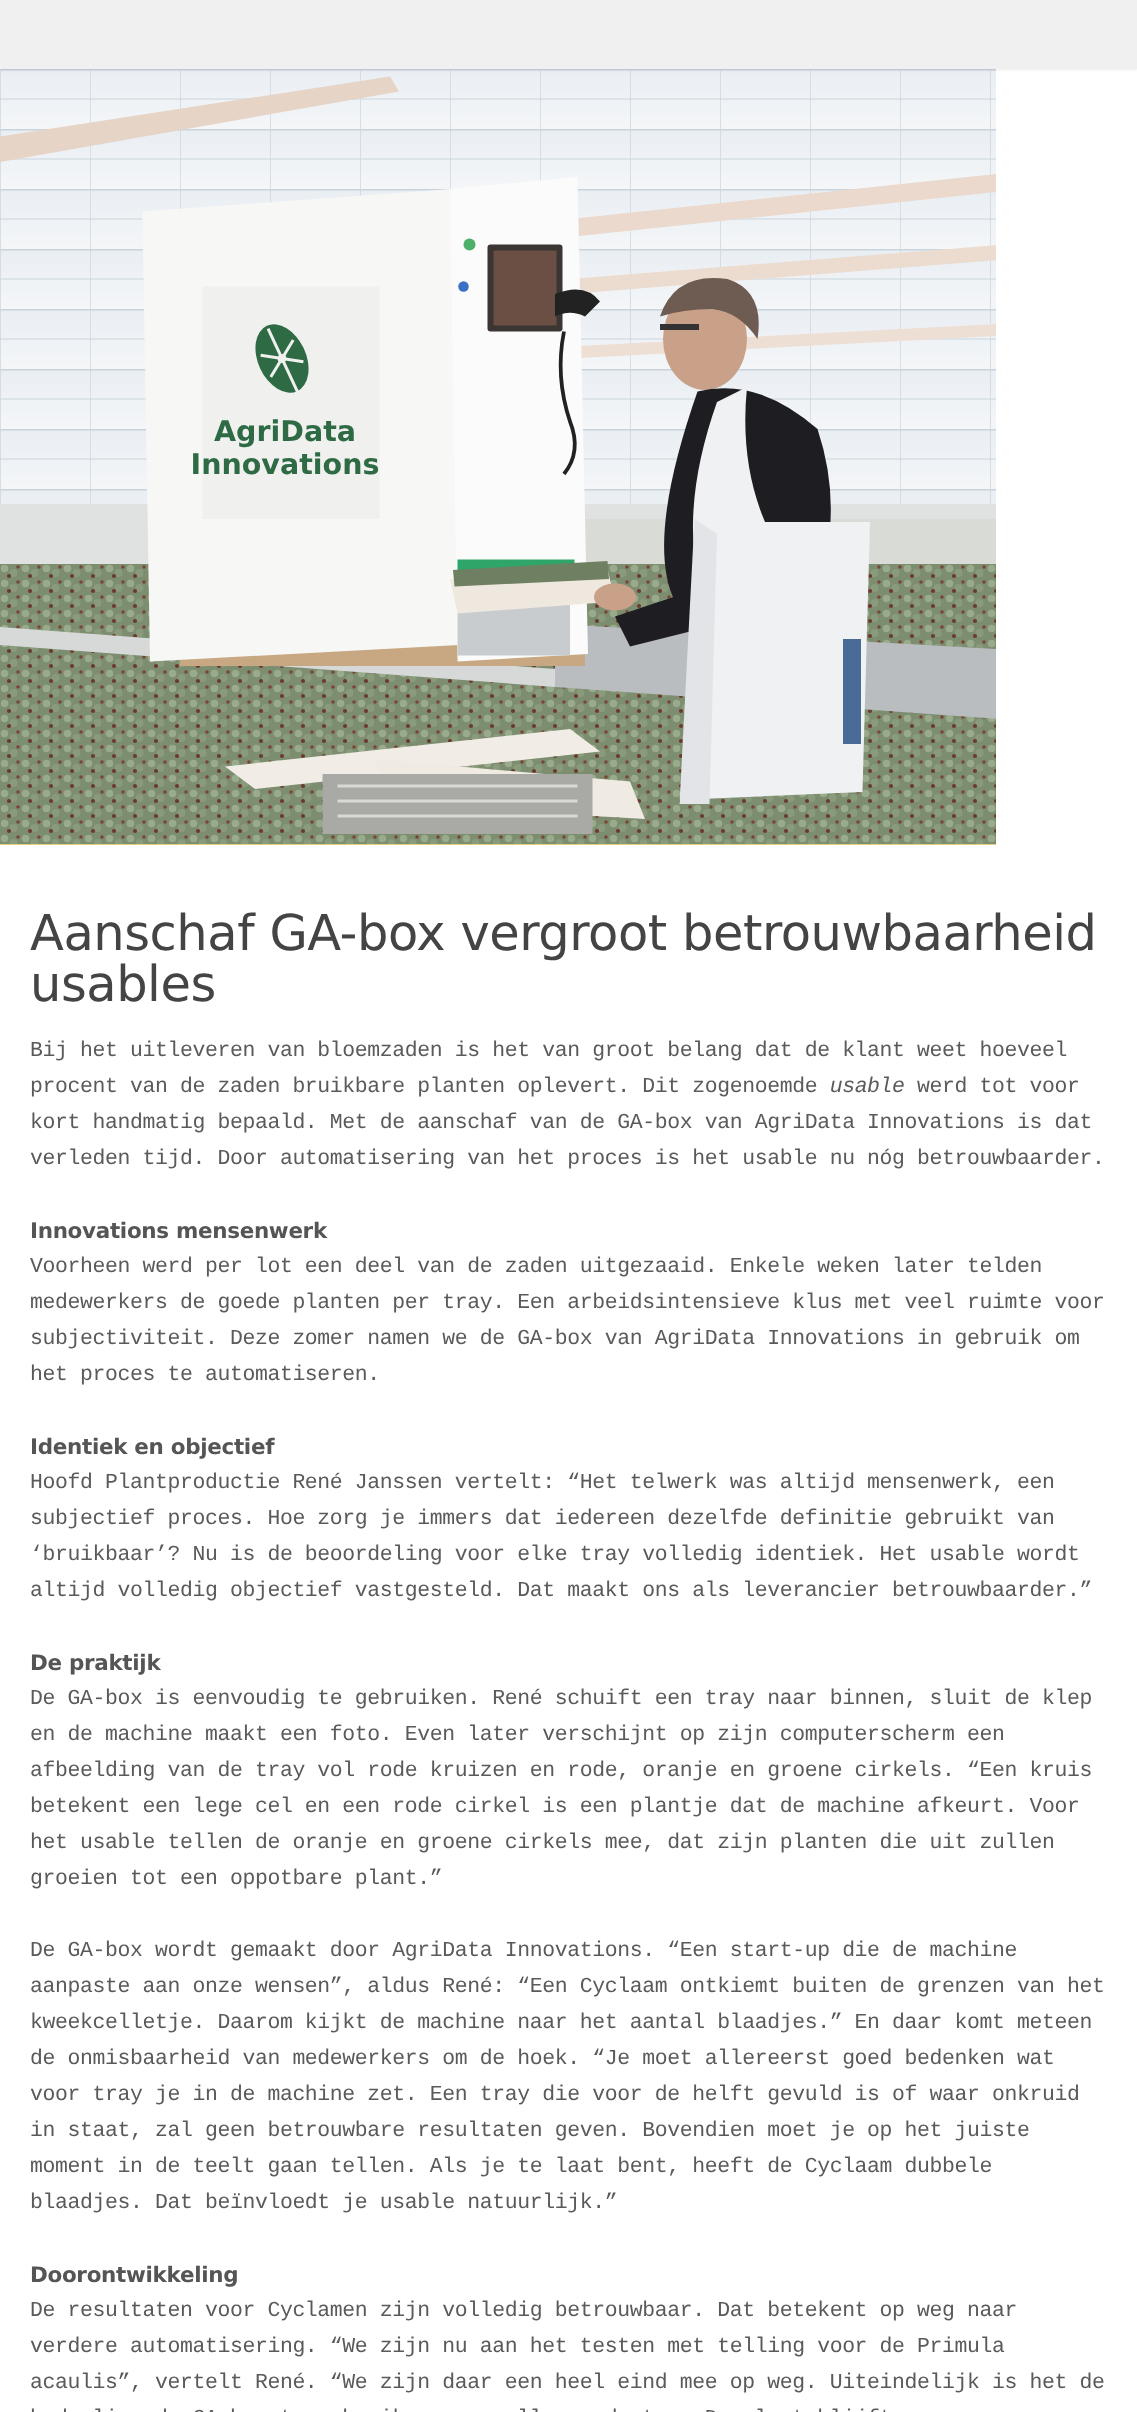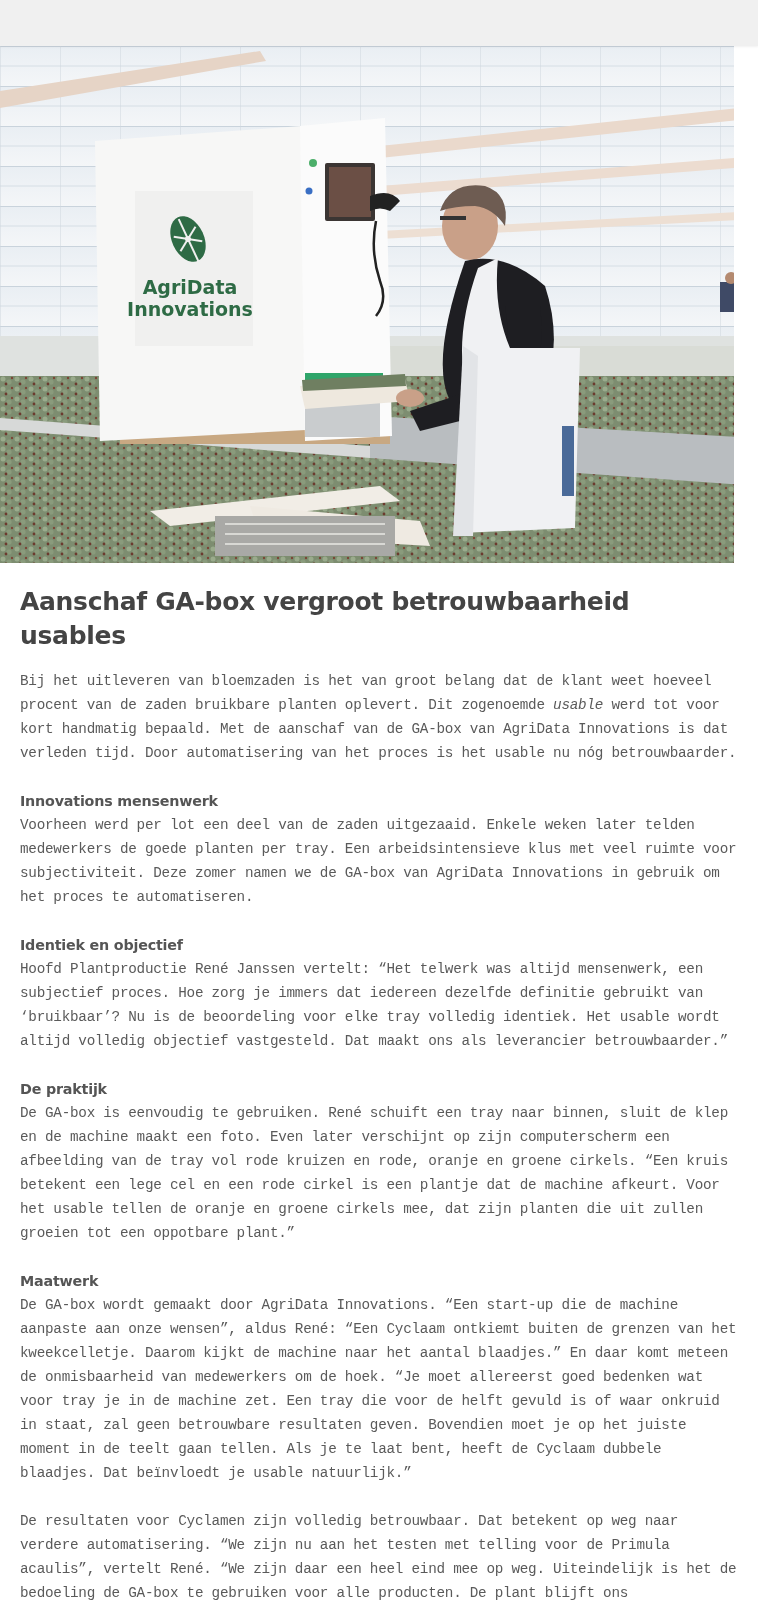--- a/index.html
+++ b/index.html
@@ -1,22 +1,22 @@
 <!DOCTYPE html>
 <html><head>
 <meta charset="utf-8">
 <style>
   * { box-sizing: border-box; margin: 0; padding: 0; }
   html, body { width: 758px; background: #ffffff; }
   body { font-family: "DejaVu Sans", "Liberation Sans", sans-serif; color: #555; }
   .topbar { height: 46px; background: #f0f0f0; box-shadow: 0 1px 2px rgba(0,0,0,0.06); position: relative; z-index: 2; }
-  .hero { position: relative; width: 734px; height: 517px; overflow: hidden; background: #eab308; }
+  .hero { position: relative; width: 664px; height: 517px; overflow: hidden; background: #eab308; }
   .hero svg { display: block; }
   .article { padding: 22px 20px 40px 20px; }
-  .title { font-family: "DejaVu Sans", sans-serif; font-weight: bold; font-size: 25px; color: #444; line-height: 34px; letter-spacing: -0.3px; margin-bottom: 16px; }
+  .title { font-family: "DejaVu Sans", sans-serif; font-weight: normal; font-size: 33px; color: #444; line-height: 34px; letter-spacing: -0.3px; margin-bottom: 16px; margin-top: 20px; }
   .para { font-family: Liberation Mono, monospace; font-size: 14.3px; line-height: 24px; color: #5a5a5a; letter-spacing: -0.25px; }
   .section { margin-top: 24px; }
   .subhead { font-weight: bold; font-size: 14.3px; line-height: 24px; color: #555; letter-spacing: -0.2px; }
   em { font-style: italic; }
 </style>
 </head>
 <body>
 
 <div class="topbar"></div>
 
@@ -137,20 +137,20 @@
     <h2 class="subhead">Identiek en objectief</h2>
     <p class="para">Hoofd Plantproductie René Janssen vertelt: “Het telwerk was altijd mensenwerk, een subjectief proces. Hoe zorg je immers dat iedereen dezelfde definitie gebruikt van ‘bruikbaar’? Nu is de beoordeling voor elke tray volledig identiek. Het usable wordt altijd volledig objectief vastgesteld. Dat maakt ons als leverancier betrouwbaarder.”</p>
   </section>
 
   <section class="section">
     <h2 class="subhead">De praktijk</h2>
     <p class="para">De GA-box is eenvoudig te gebruiken. René schuift een tray naar binnen, sluit de klep en de machine maakt een foto. Even later verschijnt op zijn computerscherm een afbeelding van de tray vol rode kruizen en rode, oranje en groene cirkels. “Een kruis betekent een lege cel en een rode cirkel is een plantje dat de machine afkeurt. Voor het usable tellen de oranje en groene cirkels mee, dat zijn planten die uit zullen groeien tot een oppotbare plant.”</p>
   </section>
 
   <section class="section">
-    <h2 class="subhead">Maatwerk</h2>
     <p class="para">De GA-box wordt gemaakt door AgriData Innovations. “Een start-up die de machine aanpaste aan onze wensen”, aldus René: “Een Cyclaam ontkiemt buiten de grenzen van het kweekcelletje. Daarom kijkt de machine naar het aantal blaadjes.” En daar komt meteen de onmisbaarheid van medewerkers om de hoek.  “Je moet allereerst goed bedenken wat voor tray je in de machine zet. Een tray die voor de helft gevuld is of waar onkruid in staat, zal geen betrouwbare resultaten geven. Bovendien moet je op het juiste moment in de teelt gaan tellen. Als je te laat bent, heeft de Cyclaam dubbele blaadjes. Dat beïnvloedt je usable natuurlijk.”</p>
   </section>
 
   <section class="section">
+    <h2 class="subhead">Doorontwikkeling</h2>
     <p class="para">De resultaten voor Cyclamen zijn volledig betrouwbaar. Dat betekent op weg naar verdere automatisering. “We zijn nu aan het testen met telling voor de Primula acaulis”, vertelt René. “We zijn daar een heel eind mee op weg. Uiteindelijk is het de bedoeling de GA-box  te gebruiken voor alle producten. De plant blijft ons uitgangspunt, maar we gaan wel steeds meer datagedreven werken. Zo kunnen we ons productieproces standaardiseren en automatiseren wat resulteert in een betrouwbaarder eindproduct.”</p>
   </section>
 </main>
 
 </body></html>

